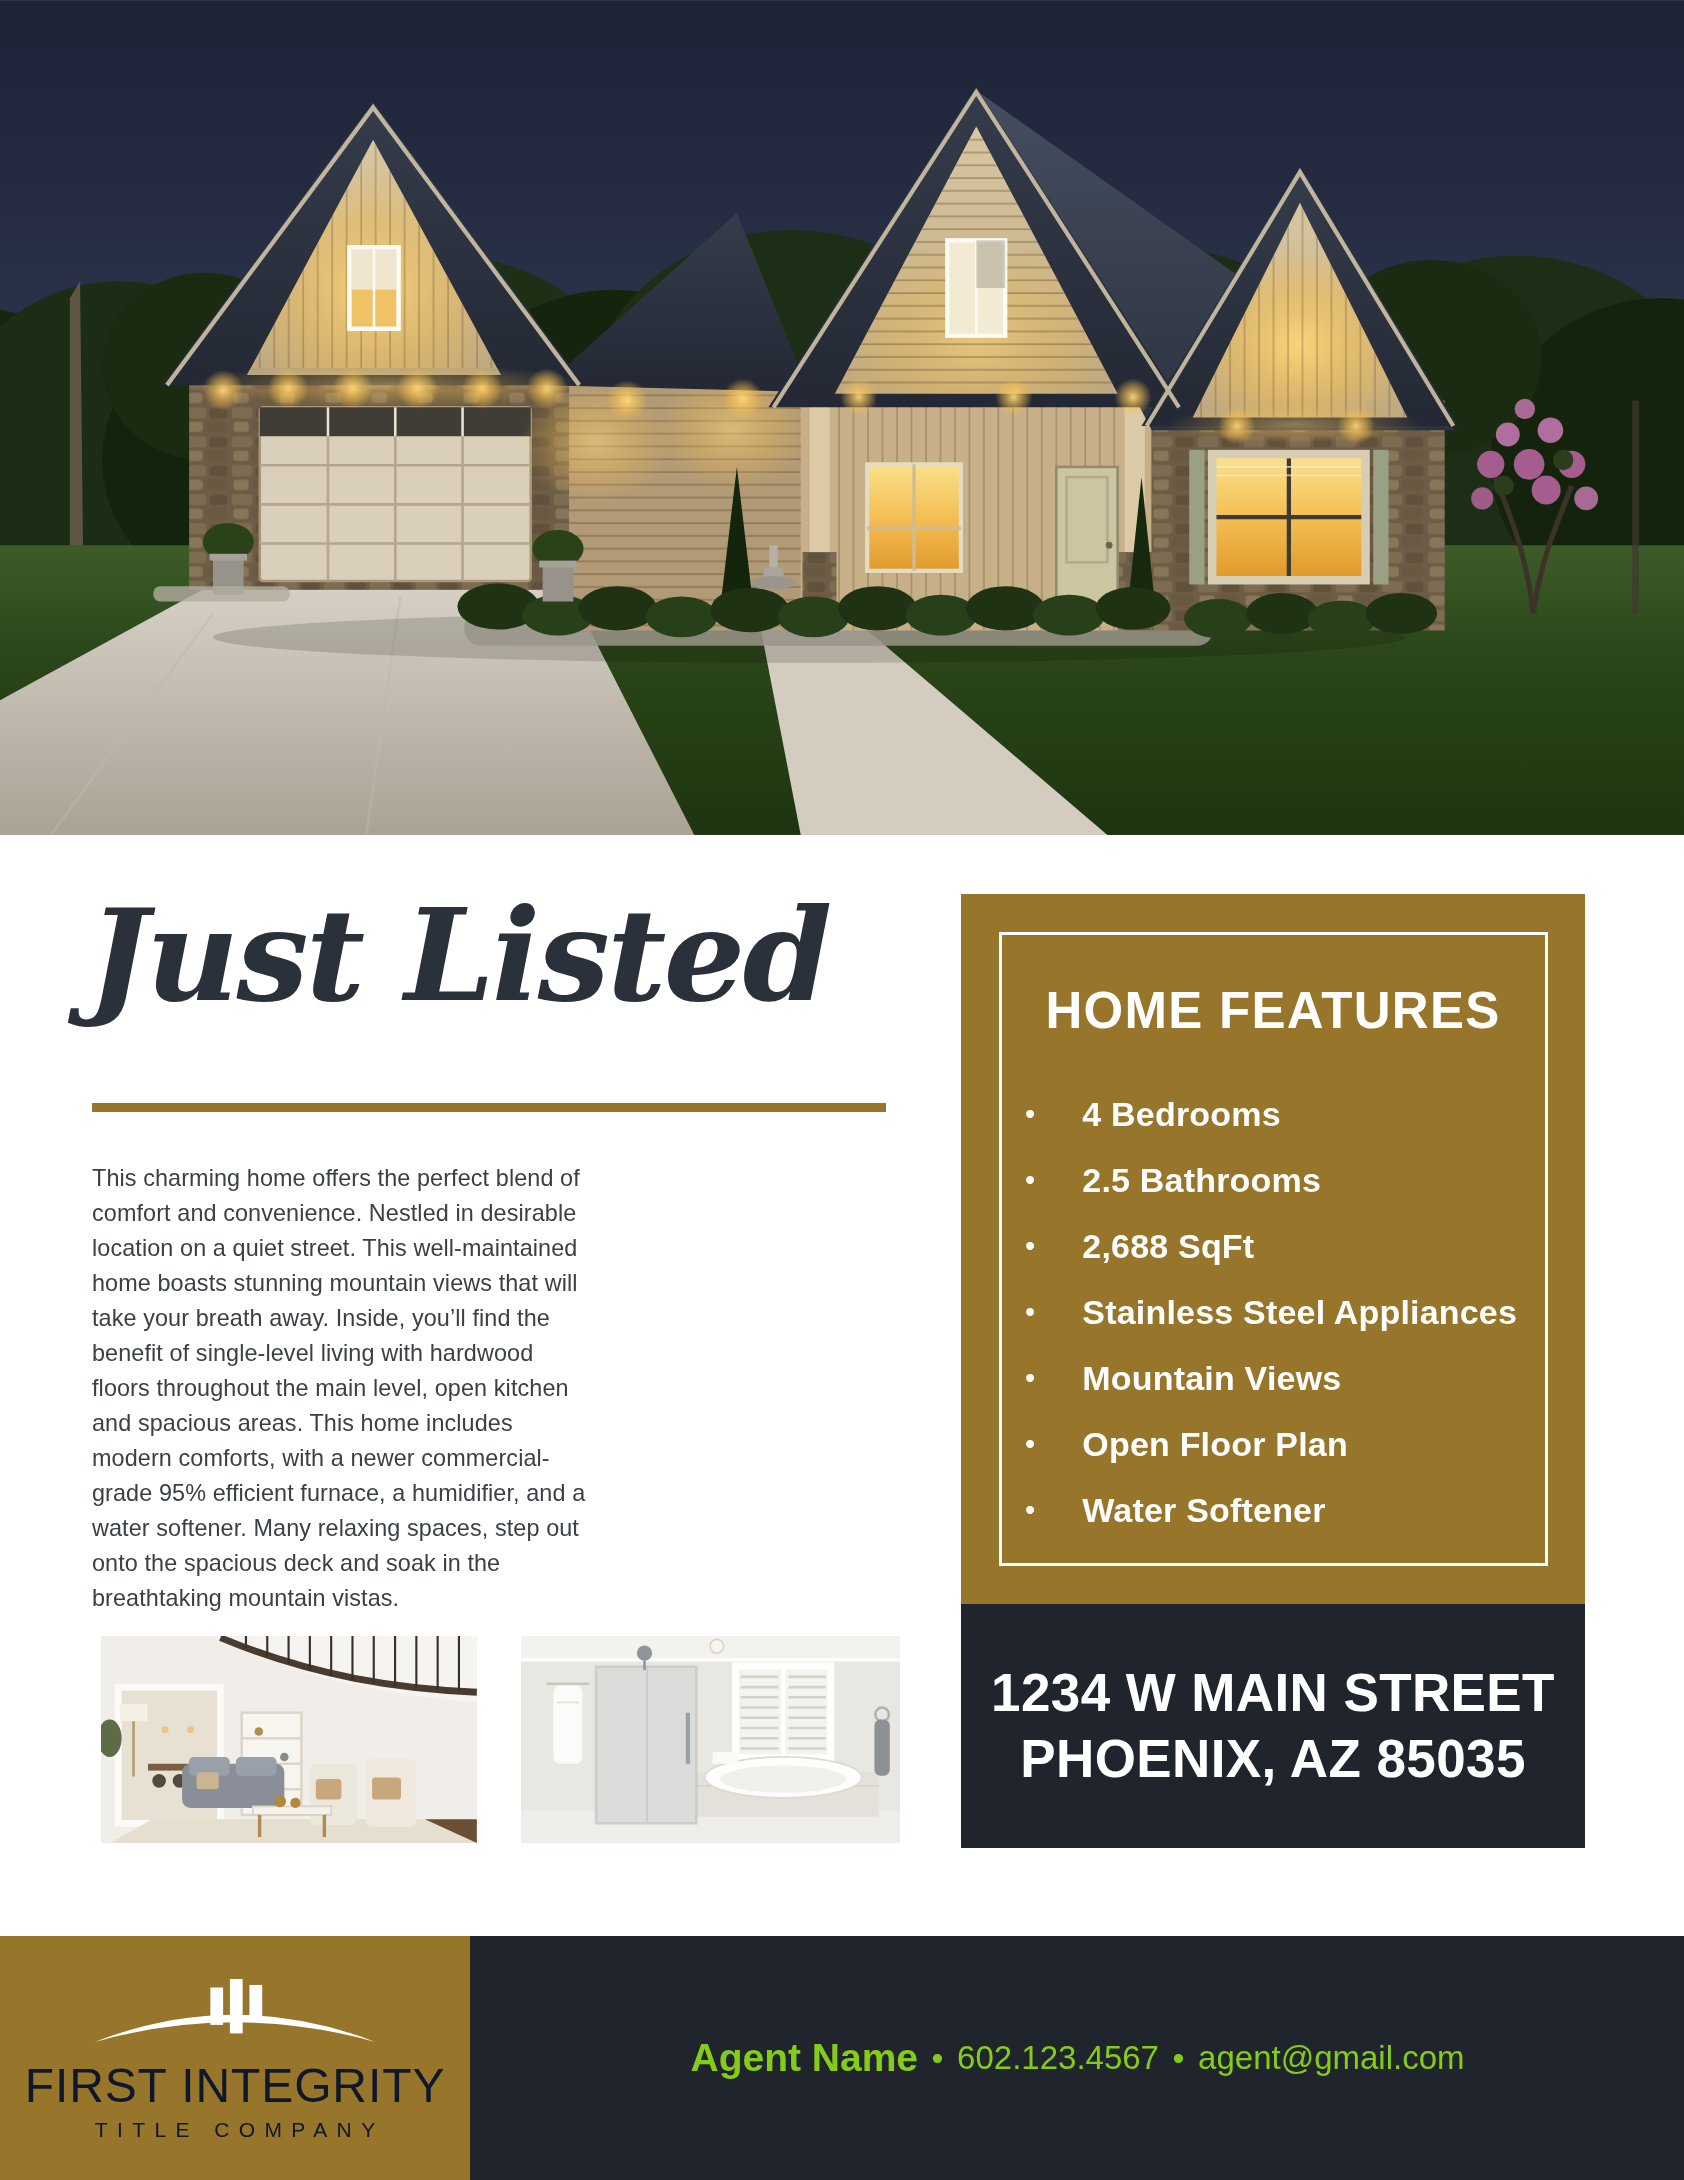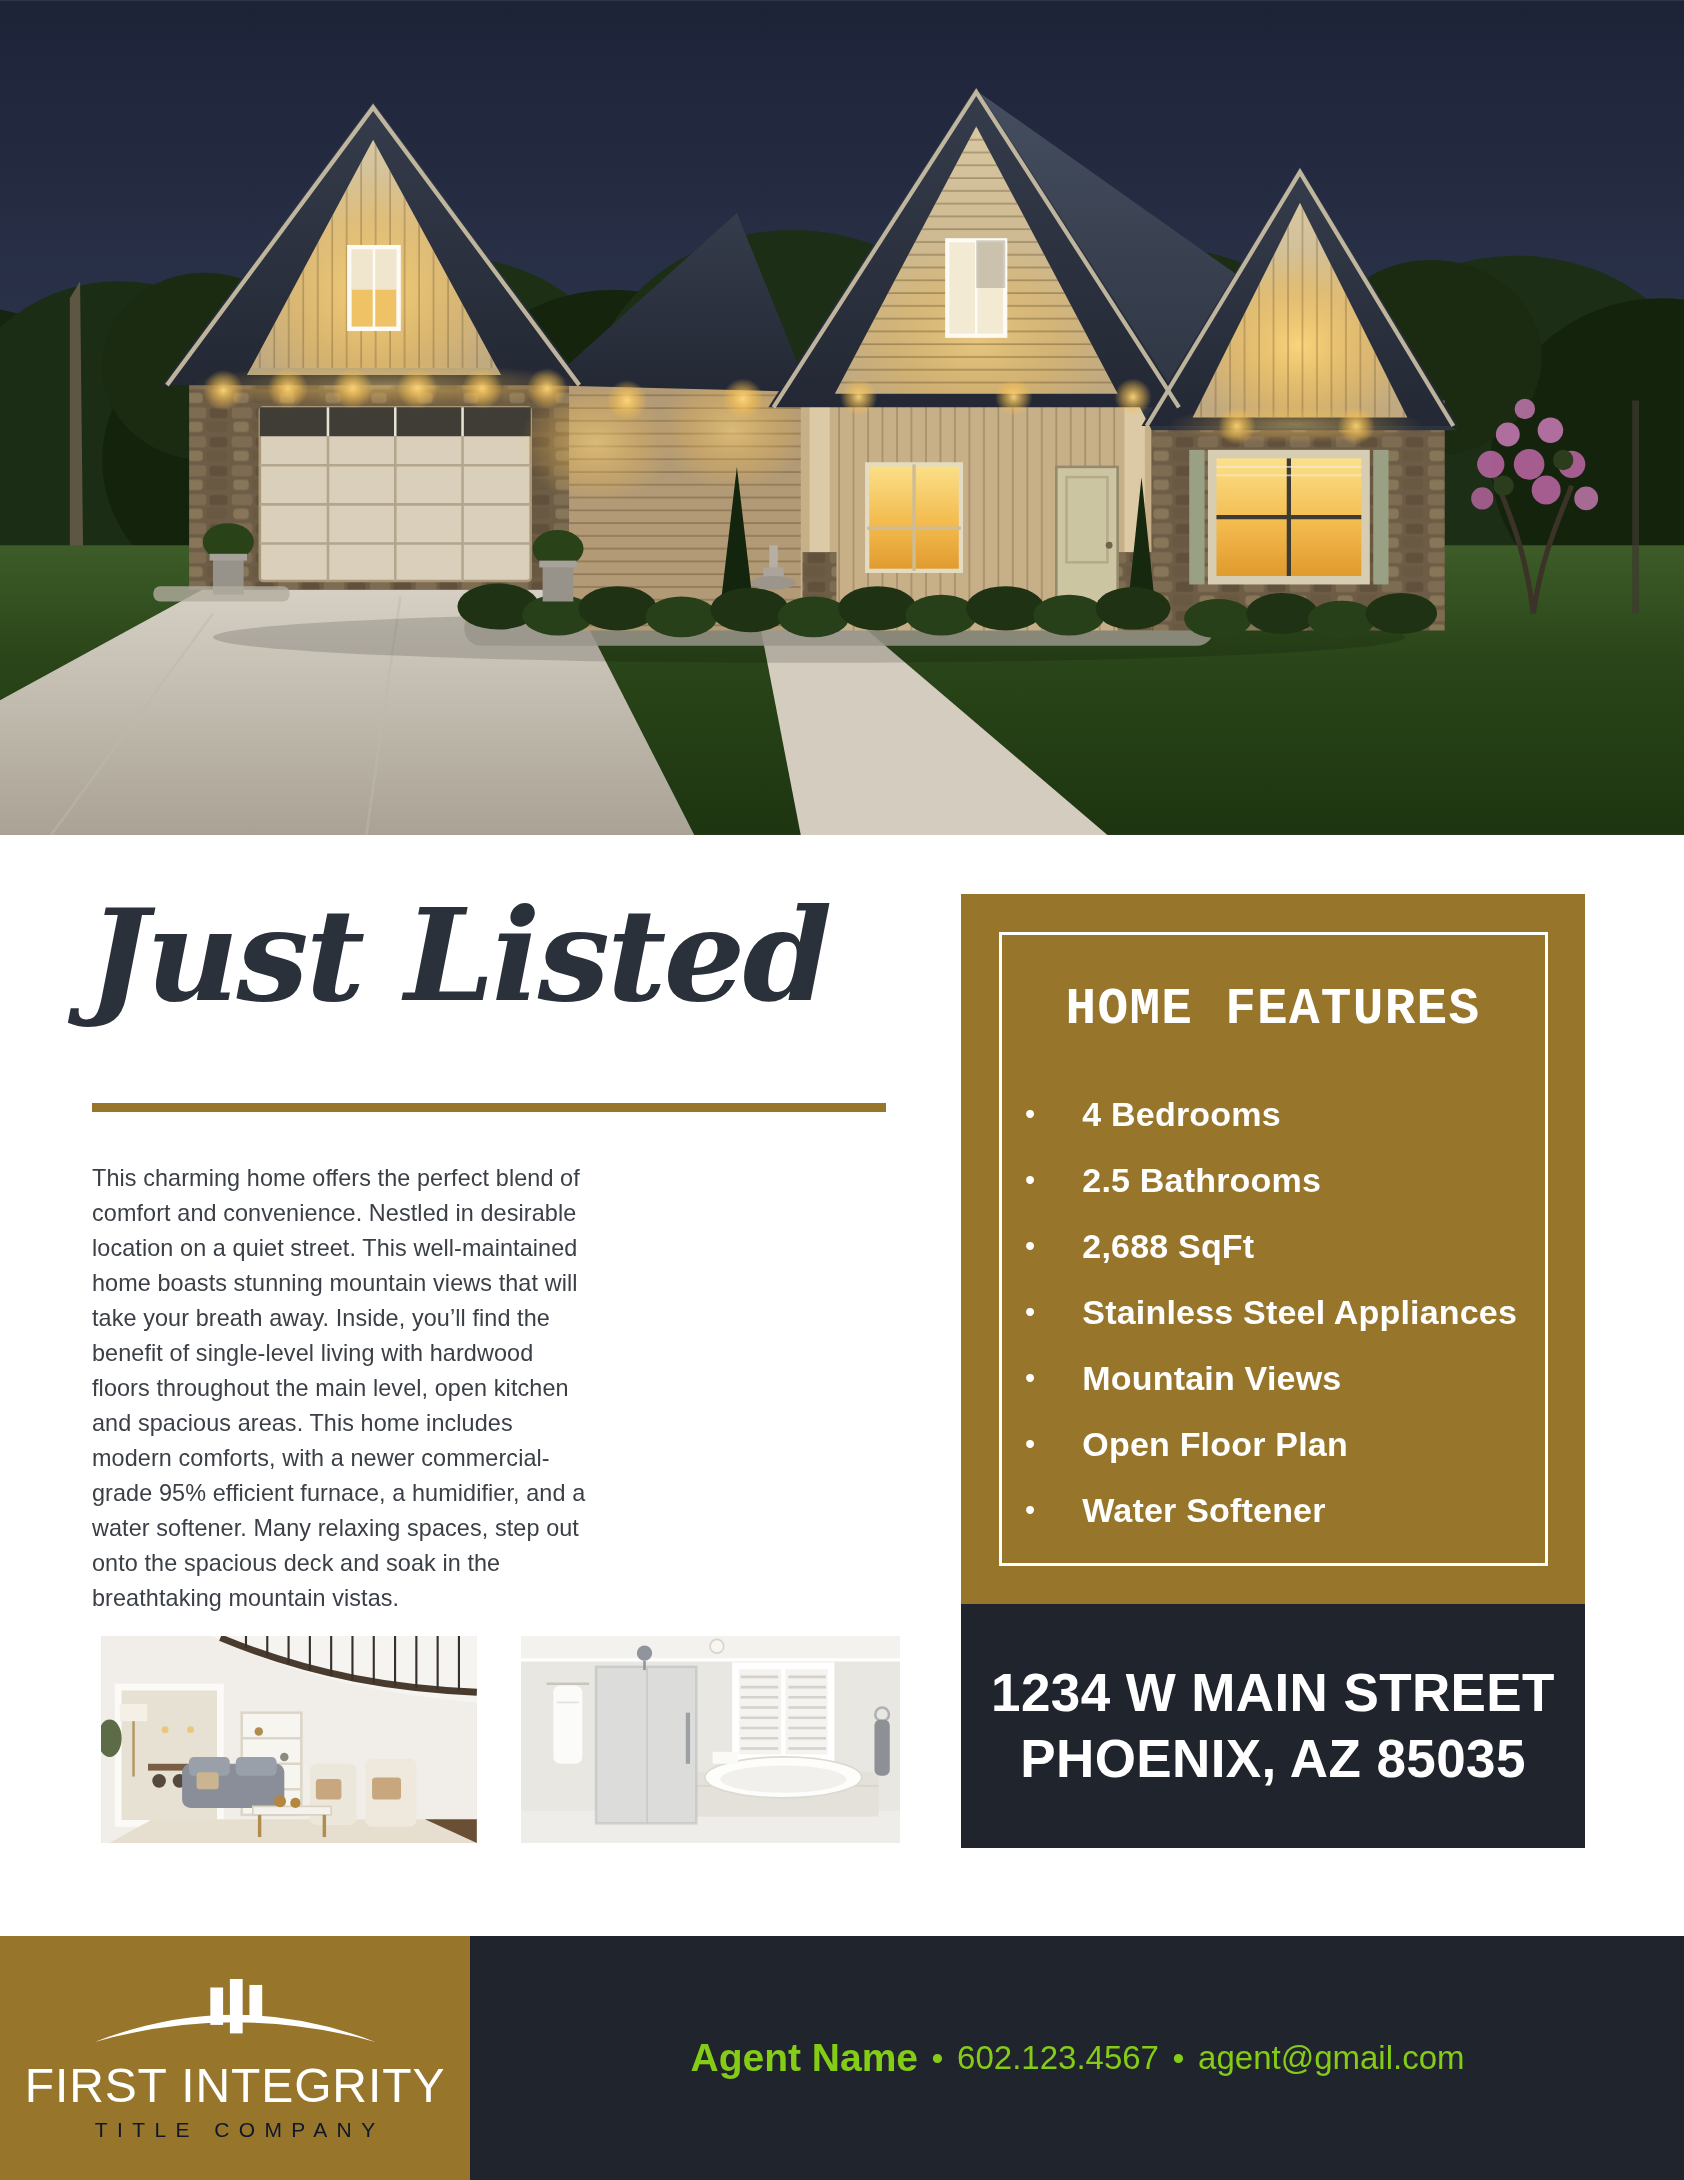--- a/index.html
+++ b/index.html
@@ -21,37 +21,37 @@
 
   .photo-thumb{position:absolute;top:1636px;height:207px;overflow:hidden;background:#e8e5df;}
   .photo-thumb.living{left:101px;width:376px;}
   .photo-thumb.bath{left:521px;width:379px;}
   .photo-thumb svg{display:block;}
 
   
   .features-box{position:absolute;left:961px;top:894px;width:624px;height:710px;background:#97762B;box-sizing:border-box;}
   .features-inner{position:absolute;left:38px;top:38px;right:37px;bottom:38px;border:3.4px solid #ffffff;}
   .features-title{position:absolute;left:0;top:87px;width:100%;text-align:center;
-    font-size:51px;font-weight:bold;color:#ffffff;letter-spacing:1.3px;font-family:Liberation Mono, monospace;}
+    font-size:51px;font-weight:bold;color:#ffffff;letter-spacing:1.3px;}
   .features-list{position:absolute;left:64px;top:187px;right:34px;margin:0;padding:0;list-style:none;}
   .features-list li{display:flex;align-items:center;height:66px;color:#ffffff;}
   .features-list .dot{width:15.3px;font-size:29px;line-height:1;flex:0 0 15.3px;}
   .features-list .lbl{margin-left:42px;font-size:34px;font-weight:bold;letter-spacing:0.2px;}
 
   
   .address-box{position:absolute;left:961px;top:1604px;width:624px;height:244px;background:#20242C;
     display:flex;flex-direction:column;align-items:center;justify-content:center;}
   .address-box div{font-size:53px;line-height:66px;font-weight:bold;color:#ffffff;letter-spacing:0.4px;white-space:nowrap;}
 
   
   .footer{position:absolute;left:0;top:1936px;width:1685px;height:244px;display:flex;}
   .footer-gold{width:470px;height:100%;background:#97762B;display:flex;flex-direction:column;
     align-items:center;justify-content:center;}
   .brand-mark{margin-top:5.1px;}
-  .brand-name{margin-top:11px;font-size:48px;color:#ffffff;letter-spacing:0.9px;font-weight:400;white-space:nowrap;}
+  .brand-name{margin-top:11px;font-size:48px;color:#0f172a;letter-spacing:0.9px;font-weight:400;white-space:nowrap;}
   .brand-tagline{margin-top:5.1px;font-size:21px;color:#0f172a;letter-spacing:9.4px;margin-left:9.4px;font-weight:400;white-space:nowrap;}
   .footer-dark{flex:1;height:100%;background:#20242C;display:flex;align-items:center;justify-content:center;}
   .agent-line{display:flex;align-items:center;white-space:nowrap;color:#84cc16;}
   .agent-line .agent-name{font-size:39px;font-weight:bold;}
   .agent-line .sep{font-size:34px;margin:0 13.6px;}
   .agent-line .plain{font-size:33px;font-weight:400;}
 </style>
 </head>
 <body>
 

